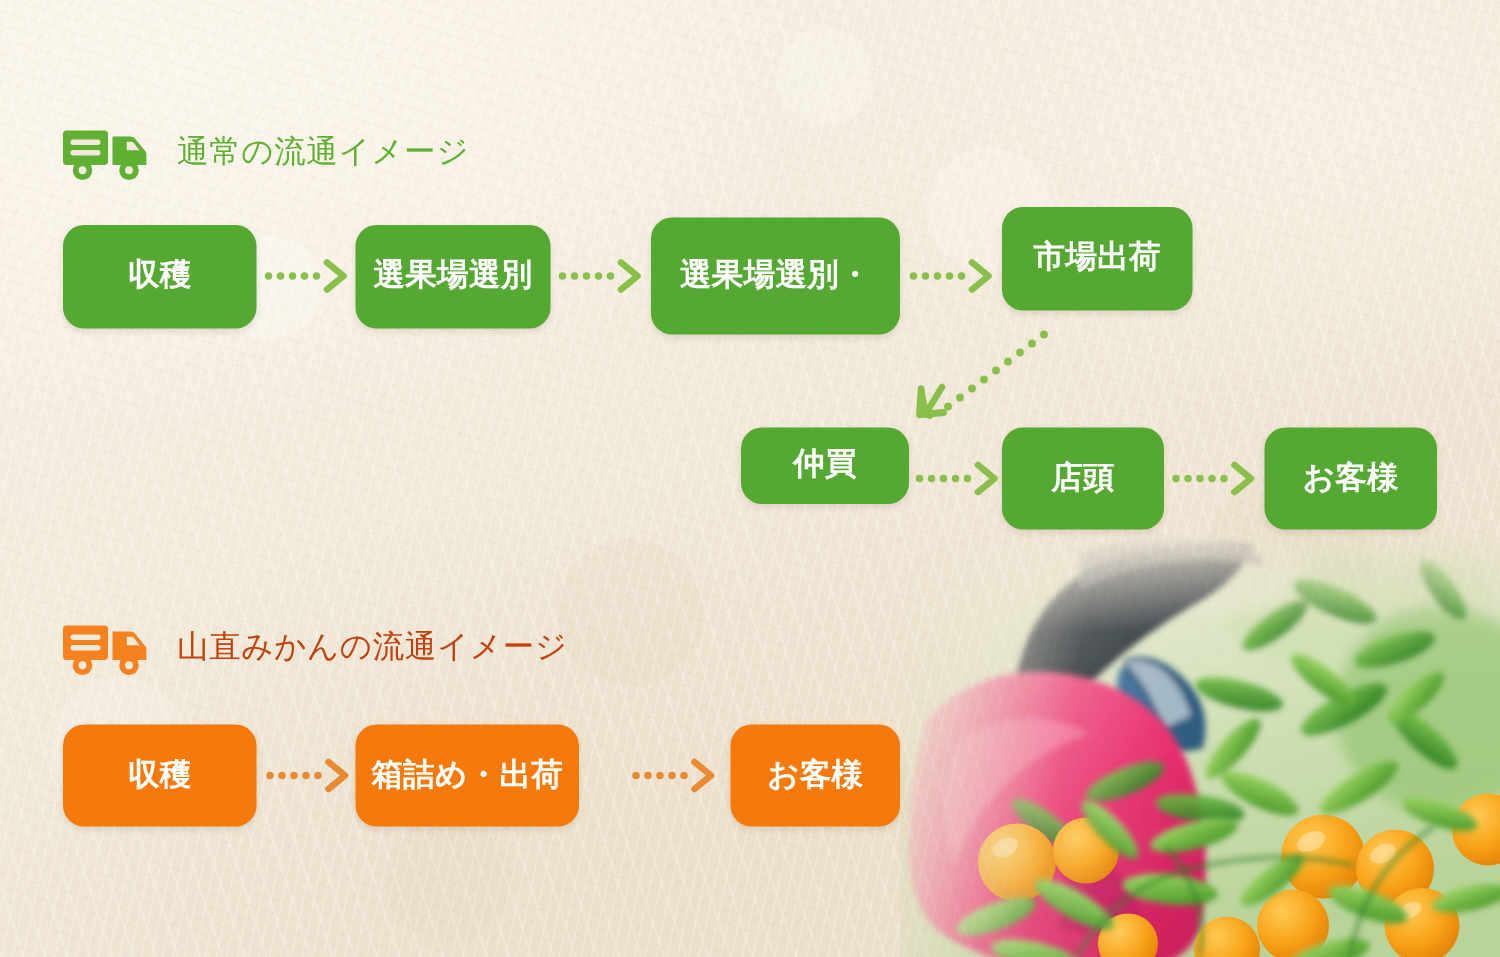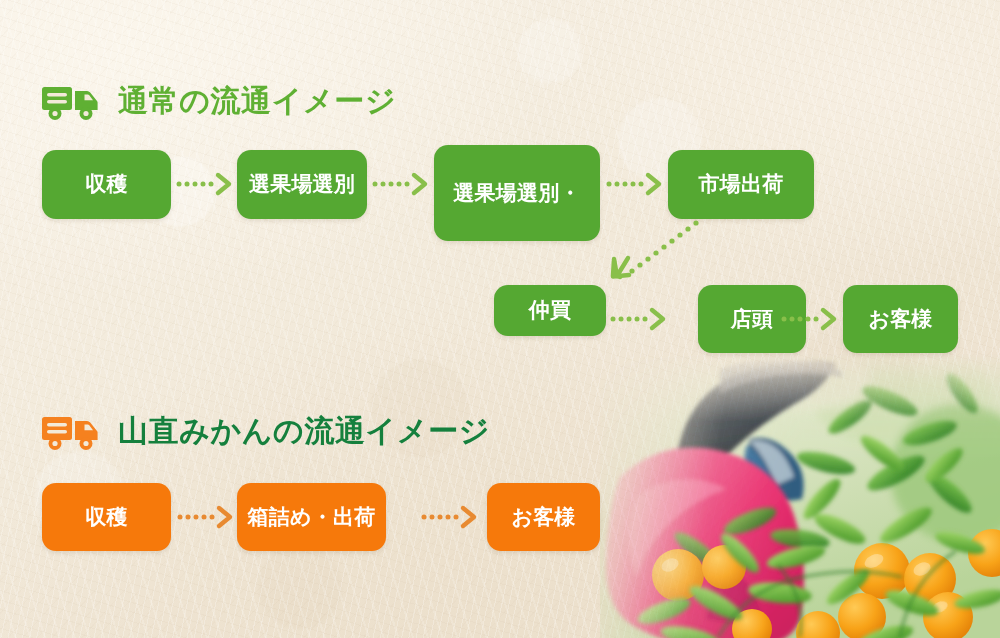--- a/index.html
+++ b/index.html
@@ -78,28 +78,28 @@
 
   
   .section-head {
     position: absolute;
     display: flex;
     align-items: center;
     gap: 16px;
   }
   .truck-icon { width: 62px; height: 42px; display: block; flex: none; }
   .section-title {
-    font-size: 30px;
-    font-weight: bold;
+    font-size: 21px;
+    font-weight: normal;
     letter-spacing: .02em;
     line-height: 1;
     white-space: nowrap;
   }
   .green-text  { color: #5fb033; }
-  .orange-text { color: #15803d; }
+  .orange-text { color: #c2410c; }
 
   
   .node {
     position: absolute;
     display: flex;
     align-items: center;
     justify-content: center;
     border-radius: 14px;
     color: #ffffff;
     font-size: 21px;
@@ -262,25 +262,25 @@
   </div>
 
   <div class="node green" style="left:42px;  top:150px; width:129px; height:69px;">
     <span>収穫</span>
   </div>
 
   <div class="node green" style="left:237px; top:150px; width:130px; height:69px;">
     <span>選果場選別</span>
   </div>
 
-  <div class="node green" style="left:434px; top:145px; width:166px; height:96px; flex-direction:column;">
+  <div class="node green" style="left:434px; top:145px; width:166px; height:78px; flex-direction:column;">
     <span>選果場選別・</span>
   </div>
 
-  <div class="node green" style="left:668px; top:150px; width:146px; height:69px;">
+  <div class="node green" style="left:668px; top:138px; width:127px; height:69px;">
     <span>市場出荷</span>
   </div>
 
   <div class="arrow" style="left:176px; top:172px;">
     <svg width="58" height="24" viewBox="0 0 58 24" aria-hidden="true">
       <g fill="#89bf4a">
         <circle cx="3" cy="12" r="2.5"></circle>
           <circle cx="11" cy="12" r="2.5"></circle>
         <circle cx="19" cy="12" r="2.5"></circle>
           <circle cx="27" cy="12" r="2.5"></circle>
@@ -331,21 +331,21 @@
       </g>
       <path d="M30 40 L19 58 L22 59 M19 58 L16 41" fill="none" stroke="#89bf4a" stroke-width="4.4" stroke-linecap="round" stroke-linejoin="round"></path>
       <path d="M16 43 L15 58.5 L31 57" fill="none" stroke="#89bf4a" stroke-width="4.6" stroke-linecap="round" stroke-linejoin="round"></path>
     </svg>
   </div>
 
   <div class="node green" style="left:494px; top:285px; width:112px; height:51px;">
     <span>仲買</span>
   </div>
 
-  <div class="node green" style="left:668px; top:285px; width:108px; height:68px;margin-left:30px;">
+  <div class="node green" style="left:668px; top:285px; width:108px; height:68px;">
     <span>店頭</span>
   </div>
 
   <div class="node green" style="left:843px; top:285px; width:115px; height:68px;">
     <span>お客様</span>
   </div>
 
   <div class="arrow" style="left:610px; top:307px;">
     <svg width="58" height="24" viewBox="0 0 58 24" aria-hidden="true">
       <g fill="#89bf4a">

